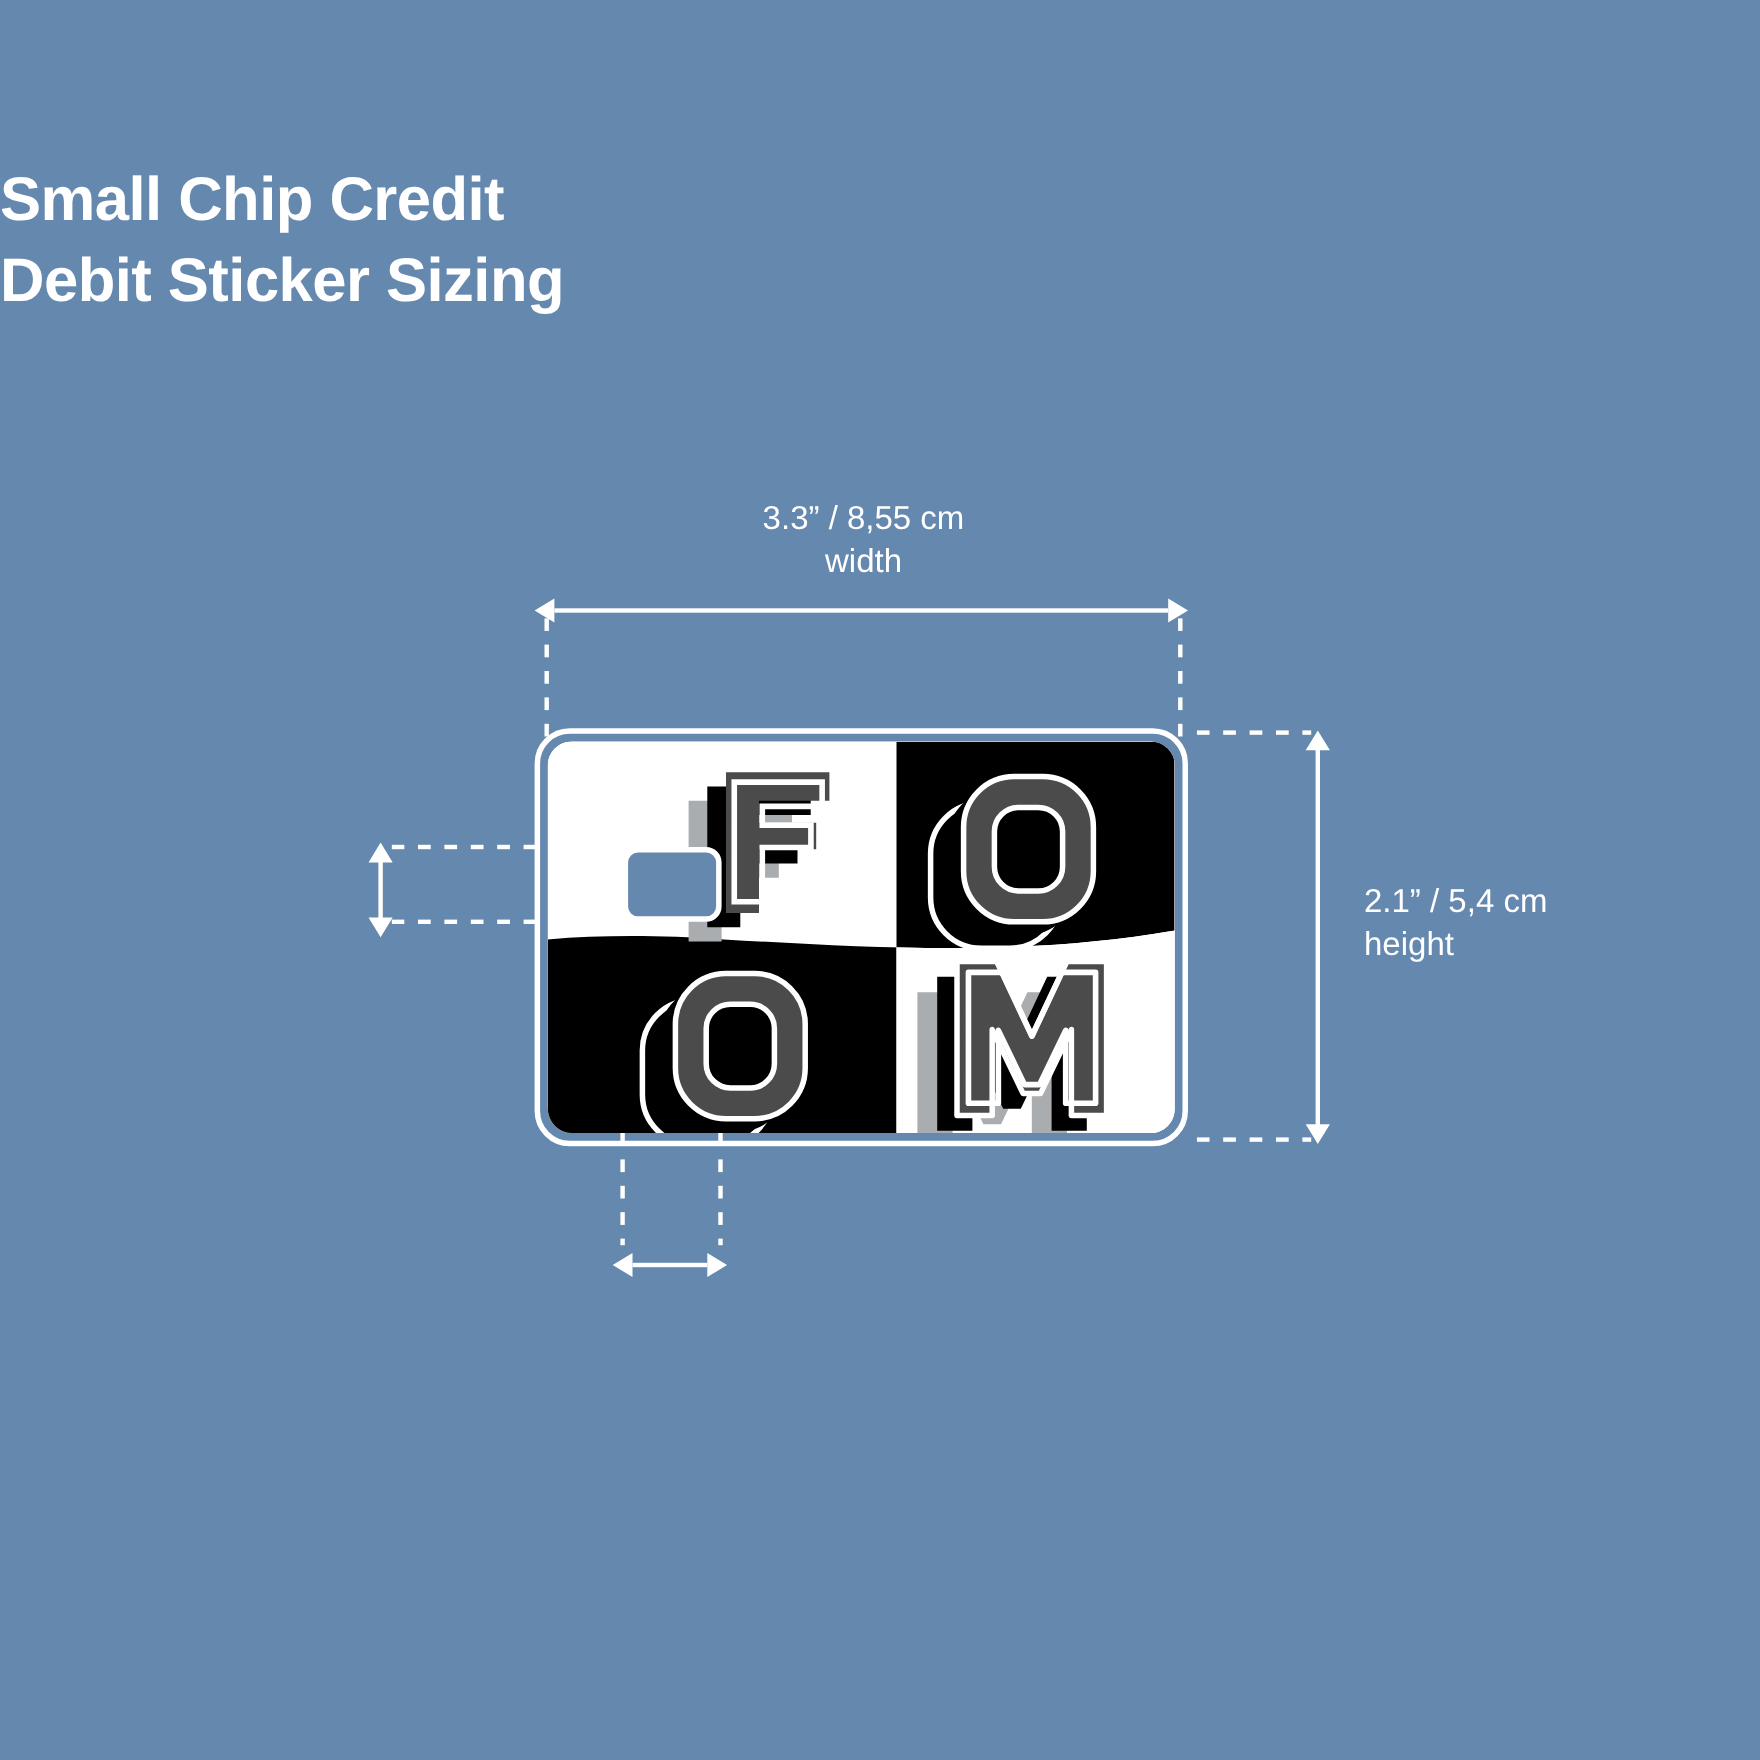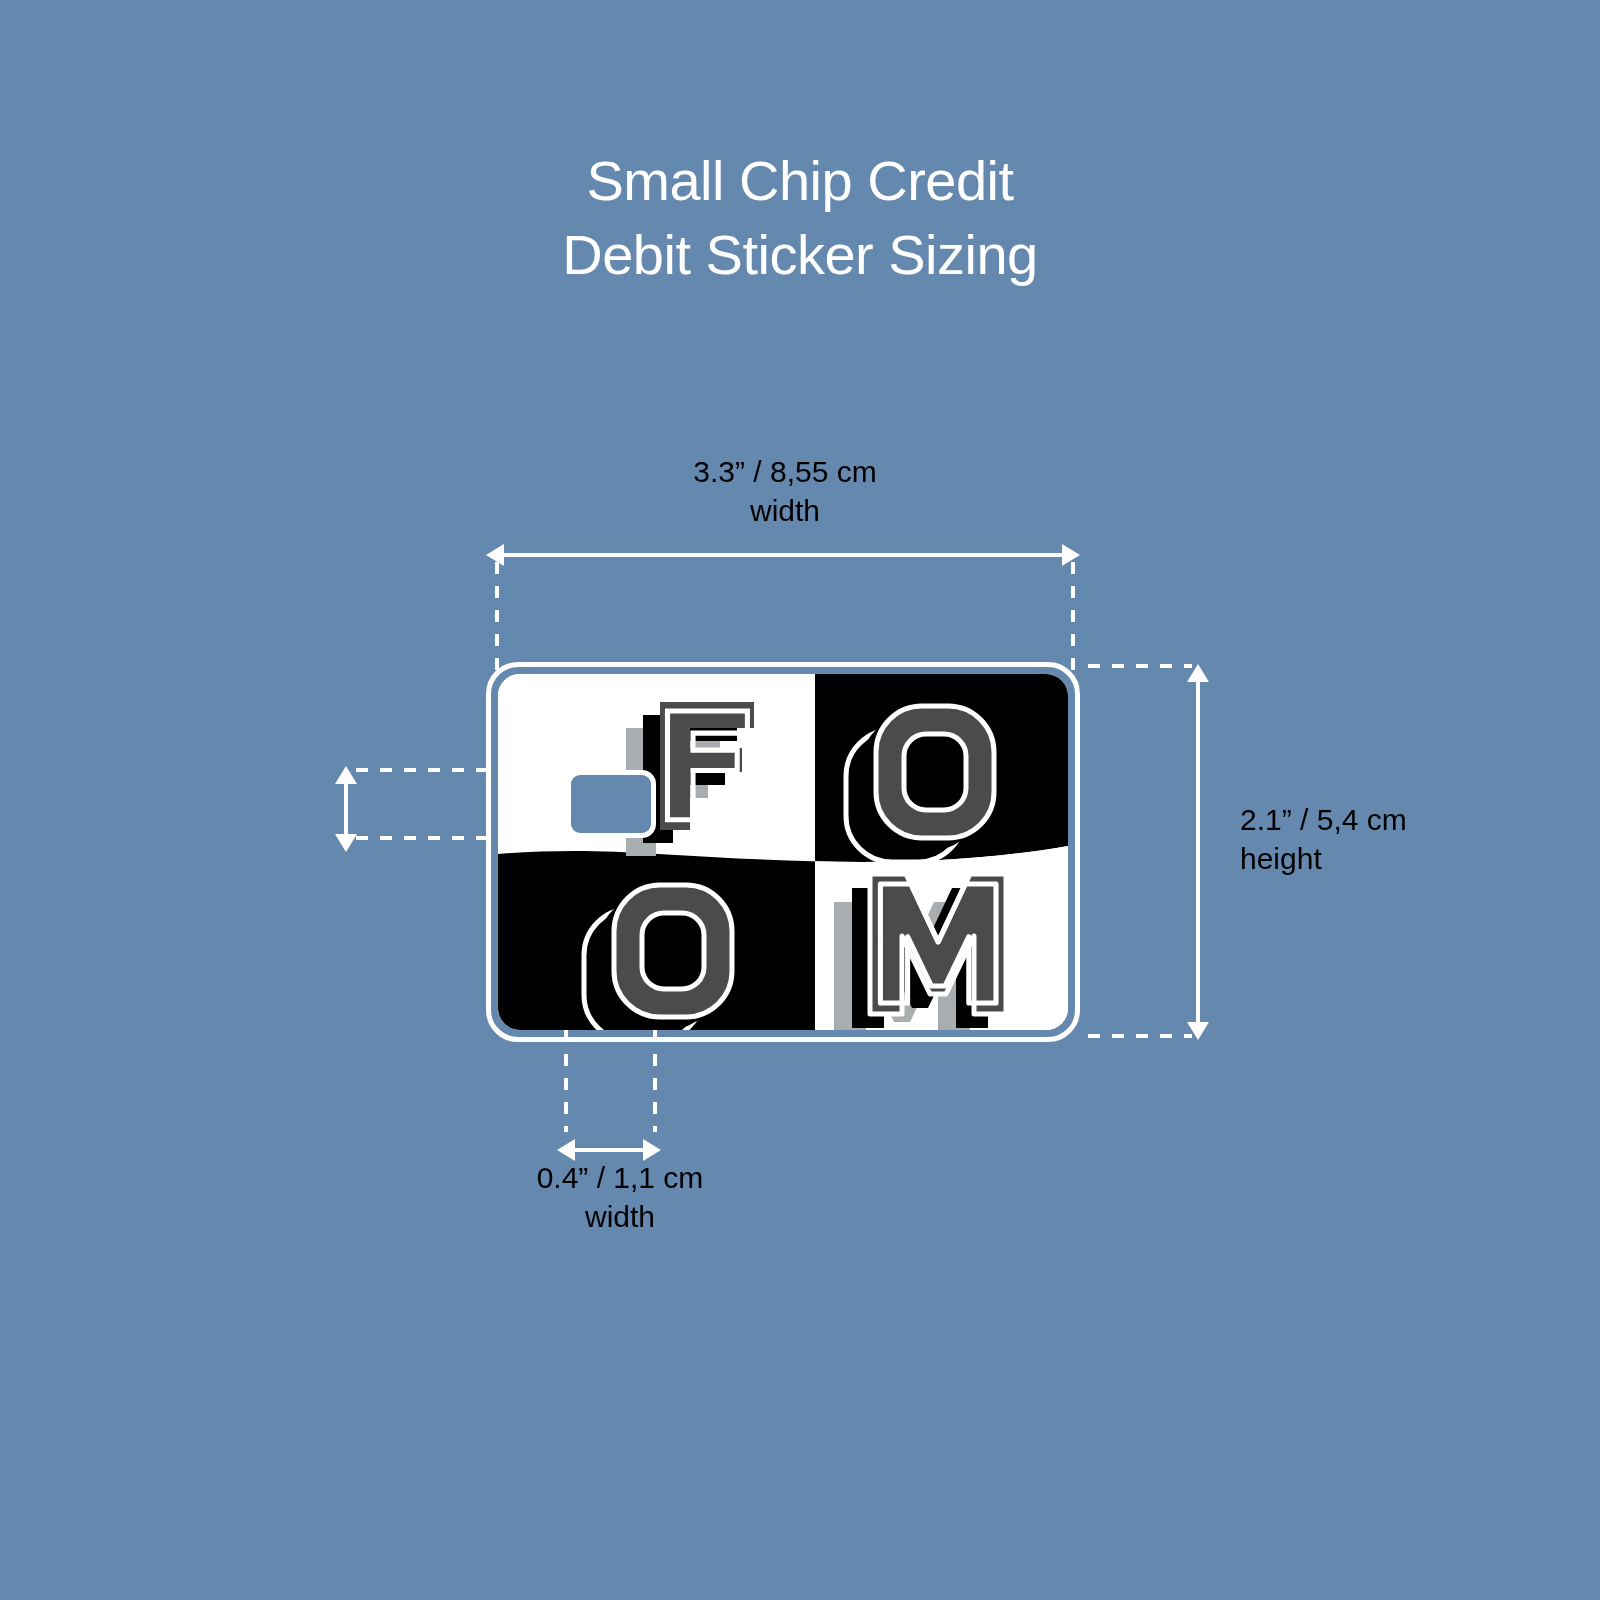--- a/index.html
+++ b/index.html
@@ -12,33 +12,33 @@
   #stage {
     position:relative;
     width:1600px; height:1600px;
     background:#6588af;
   }
 
   
   .title {
     position:absolute;
     left:0; right:0; top:144px;
-    text-align:center;
+    text-align:left;
     color:#ffffff;
     font-size:56px;
     line-height:1.32;
-    font-weight:400;
+    font-weight:700;
     letter-spacing:-0.5px;
     white-space:pre-line;
   }
 
   
   .dim-label {
     position:absolute;
-    color:#000000;
+    color:#ffffff;
     font-size:30px;
     line-height:1.30;
     font-weight:400;
     text-align:center;
     white-space:pre-line;
   }
   #label-width-top   { left:560px; top:452px; width:450px; }
   #label-height-left { left:60px;  top:758px; width:290px; }
   #label-height-right{ left:1240px;top:800px; width:330px; text-align:left; }
   #label-chip-width  { left:420px; top:1158px;width:400px; }
@@ -122,22 +122,20 @@
 
   <div class="dim-label" id="label-height-right"><span>2.1” / 5,4 cm</span>
 <span>height</span></div>
 
   <div class="solid-v" style="left:1196px; top:681px; height:342px;"></div>
   <div class="arrow arrow-u" style="left:1187px; top:664px;"></div>
   <div class="arrow arrow-d" style="left:1187px; top:1022px;"></div>
   <div class="dash-h" style="left:1088px; top:664px; width:104px;"></div>
   <div class="dash-h" style="left:1088px; top:1034px; width:104px;"></div>
 
-  <div class="dim-label" id="label-chip-width"><span>0.4” / 1,1 cm</span>
-<span>width</span></div>
 
   <div class="dash-v" style="left:564px; top:862px; height:270px;"></div>
   <div class="dash-v" style="left:653px; top:862px; height:270px;"></div>
   <div class="solid-h" style="left:575px; top:1148px; width:68px;"></div>
   <div class="arrow arrow-l" style="left:557px; top:1139px;"></div>
   <div class="arrow arrow-r" style="left:643px; top:1139px;"></div>
 
   <div id="card-outline"></div>
 
   <div id="card">

